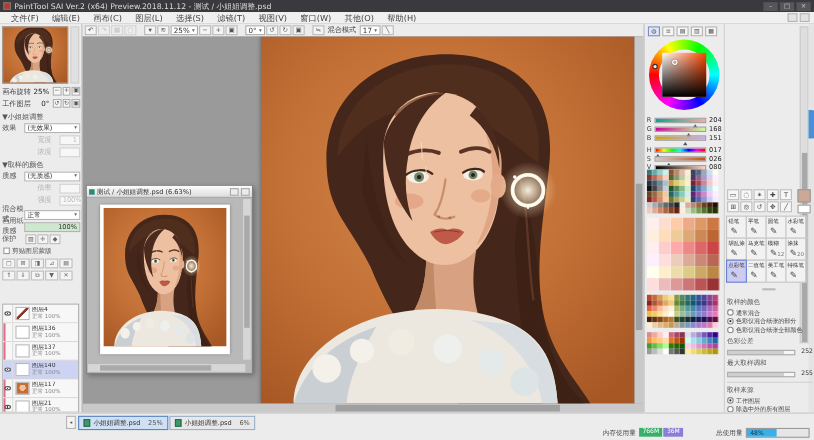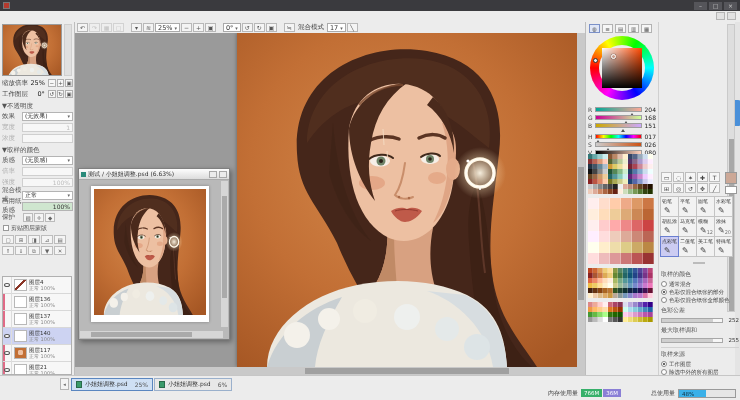--- a/index.html
+++ b/index.html
@@ -30,21 +30,21 @@
   .nav-thumb { position:absolute; left:2px; top:2px; width:60px; height:52px; border:1px solid #9a9a9a; overflow:hidden; background:#c26f35; }
   .nav-thumb svg { width:100%; height:100%; }
   .nav-scroll { position:absolute; left:64px; top:2px; width:8px; height:52px; background:#e0e0e0; border:1px solid #cfcfcf; }
   .nav-row { position:absolute; left:2px; width:71px; height:10px; display:flex; align-items:center; }
   .nav-lbl { font-size:6.5px; color:#444; width:28px; }
   .nav-val { font-size:6.5px; color:#222; width:17px; text-align:right; margin-right:2px; }
   .nv-btn { width:8px; height:8px; border:1px solid #b0b0b0; background:#f6f6f6; font-size:5.5px; line-height:7px; text-align:center; color:#555; margin-left:1px; }
   .sec-hdr { position:absolute; left:2px; font-size:6.5px; color:#555; }
   .prop-row { position:absolute; left:2px; width:71px; height:10px; display:flex; align-items:center; }
   .prop-lbl { font-size:6.5px; color:#555; width:20px; flex:none; }
-  .prop-lbl.dim, .dim { color:#b0b0b0; }
+  .prop-lbl.dim, .dim { color:#b0b0b0;margin-left:32px; }
   .prop-combo { flex:1; height:9px; border:1px solid #b4b4b4; background:#fff; font-size:6px; display:flex; align-items:center; padding:0 2px; justify-content:space-between; }
   .prop-field { flex:1; height:9px; border:1px solid #cfcfcf; background:#f7f7f7; font-size:6px; color:#bbb; text-align:right; padding:0 2px; line-height:8px; }
   .opa-bar { flex:1; height:9px; border:1px solid #b4b4b4; background:linear-gradient(to right,#cfe6cf,#cfe6cf); font-size:6px; text-align:right; padding:0 2px; line-height:8px; color:#333; }
   .prot-ico { width:10px; height:9px; border:1px solid #bbb; background:#f4f4f4; font-size:5.5px; text-align:center; line-height:8px; color:#666; margin-left:1px; }
   .chk-row { position:absolute; left:3px; display:flex; align-items:center; gap:2px; height:8px; }
   .chk-box { width:6px; height:6px; border:1px solid #999; background:#fff; font-size:5.5px; line-height:5px; text-align:center; color:#2a6fb8; }
   .chk-lbl { font-size:6px; color:#555; }
   .lyr-toolbar { position:absolute; left:2px; width:71px; height:10px; display:flex; gap:1px; }
   .lt-btn { width:12px; height:9px; border:1px solid #bdbdbd; background:#f4f4f4; font-size:5.5px; line-height:8px; text-align:center; color:#666; }
   .layers-list { position:absolute; left:2px; top:254px; width:70px; height:99px; border:1px solid #b0b0b0; background:#f4f4f4; overflow:hidden; }
@@ -212,27 +212,40 @@
         <circle cx="243" cy="156" r="1" fill="#fff"></circle>
       <path d="M146,96 L147,112 M150,118 L151,130" stroke="#f6e0c8" stroke-width="1" opacity=".8"></path>
     </g>
   </defs>
 </svg>
 
 <div id="app">
 
   <div class="titlebar">
     <span class="app-icon"></span>
+    <span class="title-text">PaintTool SAI Ver.2 (x64) Preview.2018.11.12 - 测试 / 小姐姐调整.psd</span>
     <span class="win-controls">
       <span class="win-btn">–</span>
       <span class="win-btn">□</span>
       <span class="win-btn">×</span>
     </span>
   </div>
 
+  <div class="menubar" id="menubar">
+      <div class="menu-item">文件(F)</div>
+      <div class="menu-item">编辑(E)</div>
+      <div class="menu-item">画布(C)</div>
+      <div class="menu-item">图层(L)</div>
+      <div class="menu-item">选择(S)</div>
+      <div class="menu-item">滤镜(T)</div>
+      <div class="menu-item">视图(V)</div>
+      <div class="menu-item">窗口(W)</div>
+      <div class="menu-item">其他(O)</div>
+      <div class="menu-item">帮助(H)</div>
+    </div>
   <div class="panel-top-btns">
     <span class="mini-sq"></span>
     <span class="mini-sq"></span>
   </div>
 
   <div class="toolbar">
     <span class="tb-btn">↶</span>
     <span class="tb-btn disabled">↷</span>
     <span class="tb-btn disabled">▦</span>
     <span class="tb-btn disabled">▢</span>
@@ -266,35 +279,35 @@
 
   <div class="left-panel">
     <div class="nav-thumb">
       <svg viewBox="0 0 340 334" preserveAspectRatio="xMidYMid slice">
           <use href="#portrait"></use>
         </svg>
     </div>
     <div class="nav-scroll"></div>
 
     <div class="nav-row" style="top:56px">
-      <span class="nav-lbl">缩放倍率</span>
+      <span class="nav-lbl">画布旋转</span>
       <span class="nav-val">25%</span>
       <span class="nv-btn">−</span>
       <span class="nv-btn">+</span>
       <span class="nv-btn">▣</span>
     </div>
     <div class="nav-row" style="top:67px">
       <span class="nav-lbl">工作图层</span>
       <span class="nav-val">0°</span>
       <span class="nv-btn">↺</span>
       <span class="nv-btn">↻</span>
       <span class="nv-btn">▣</span>
     </div>
 
-    <div class="sec-hdr" style="top:80px">▼不透明度</div>
+    <div class="sec-hdr" style="top:80px">▼小姐姐调整</div>
     <div class="prop-row" style="top:89px">
       <span class="prop-lbl">效果</span>
       <span class="prop-combo">
           <span>(无效果)</span>
           <span class="caret">▾</span>
         </span>
     </div>
     <div class="prop-row" style="top:100px">
       <span class="prop-lbl dim">宽度</span>
       <span class="prop-field">1</span>

